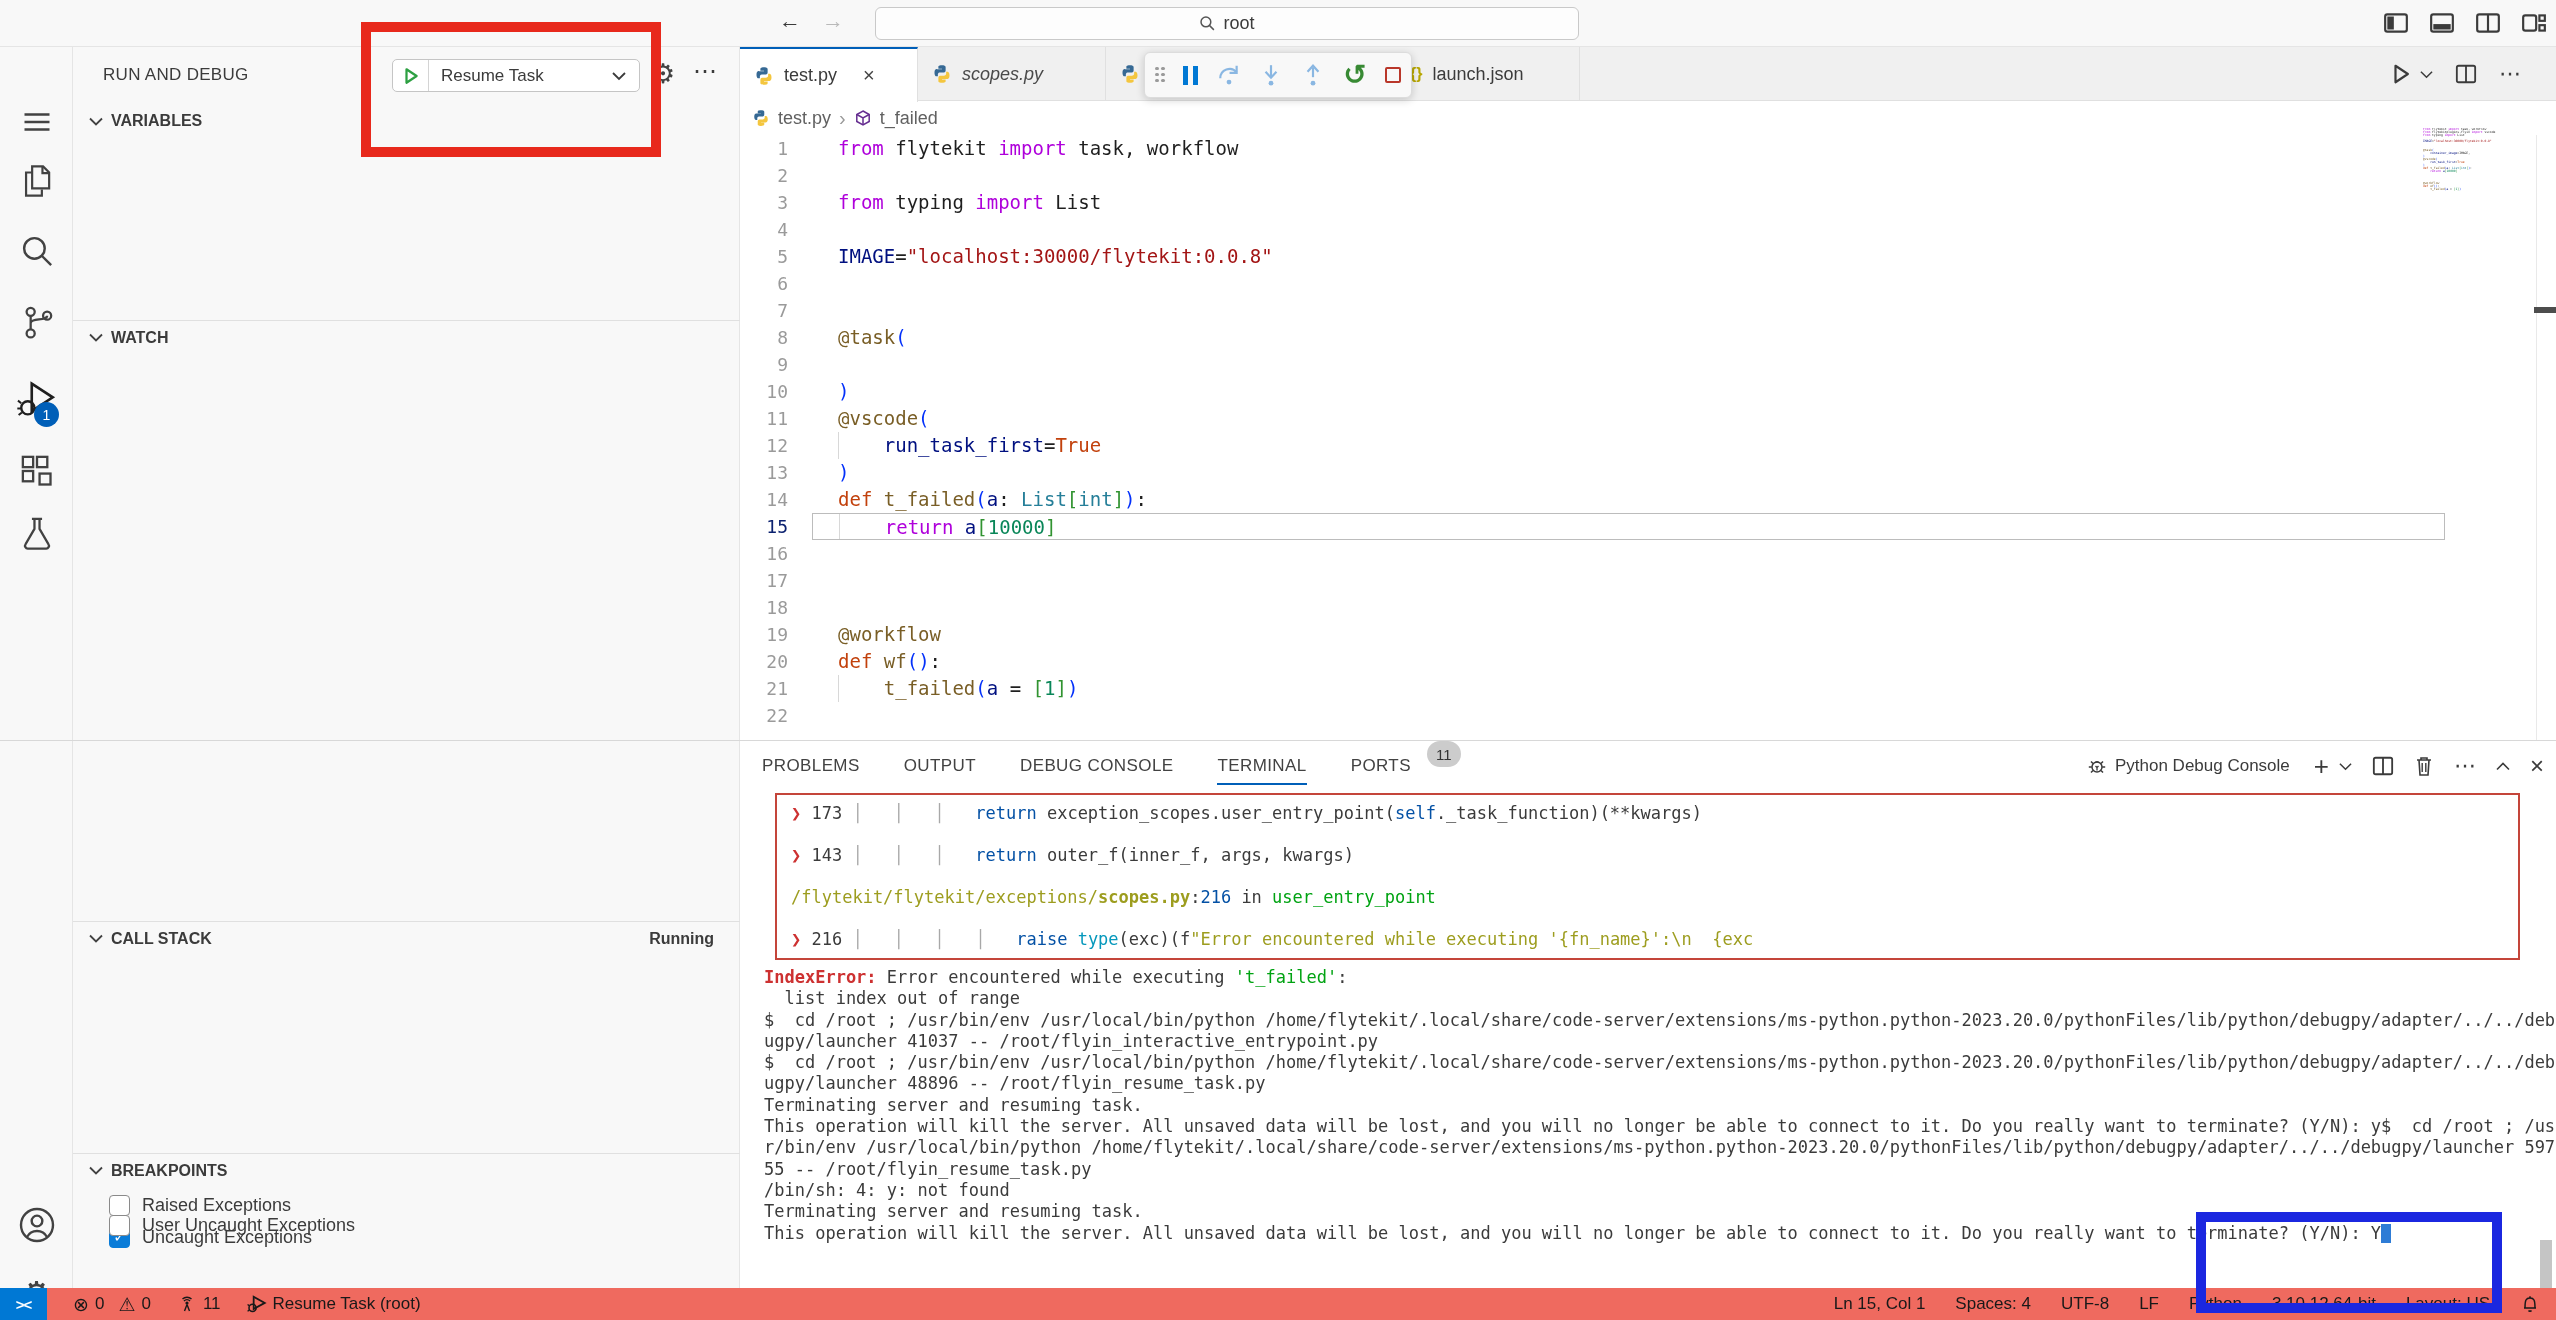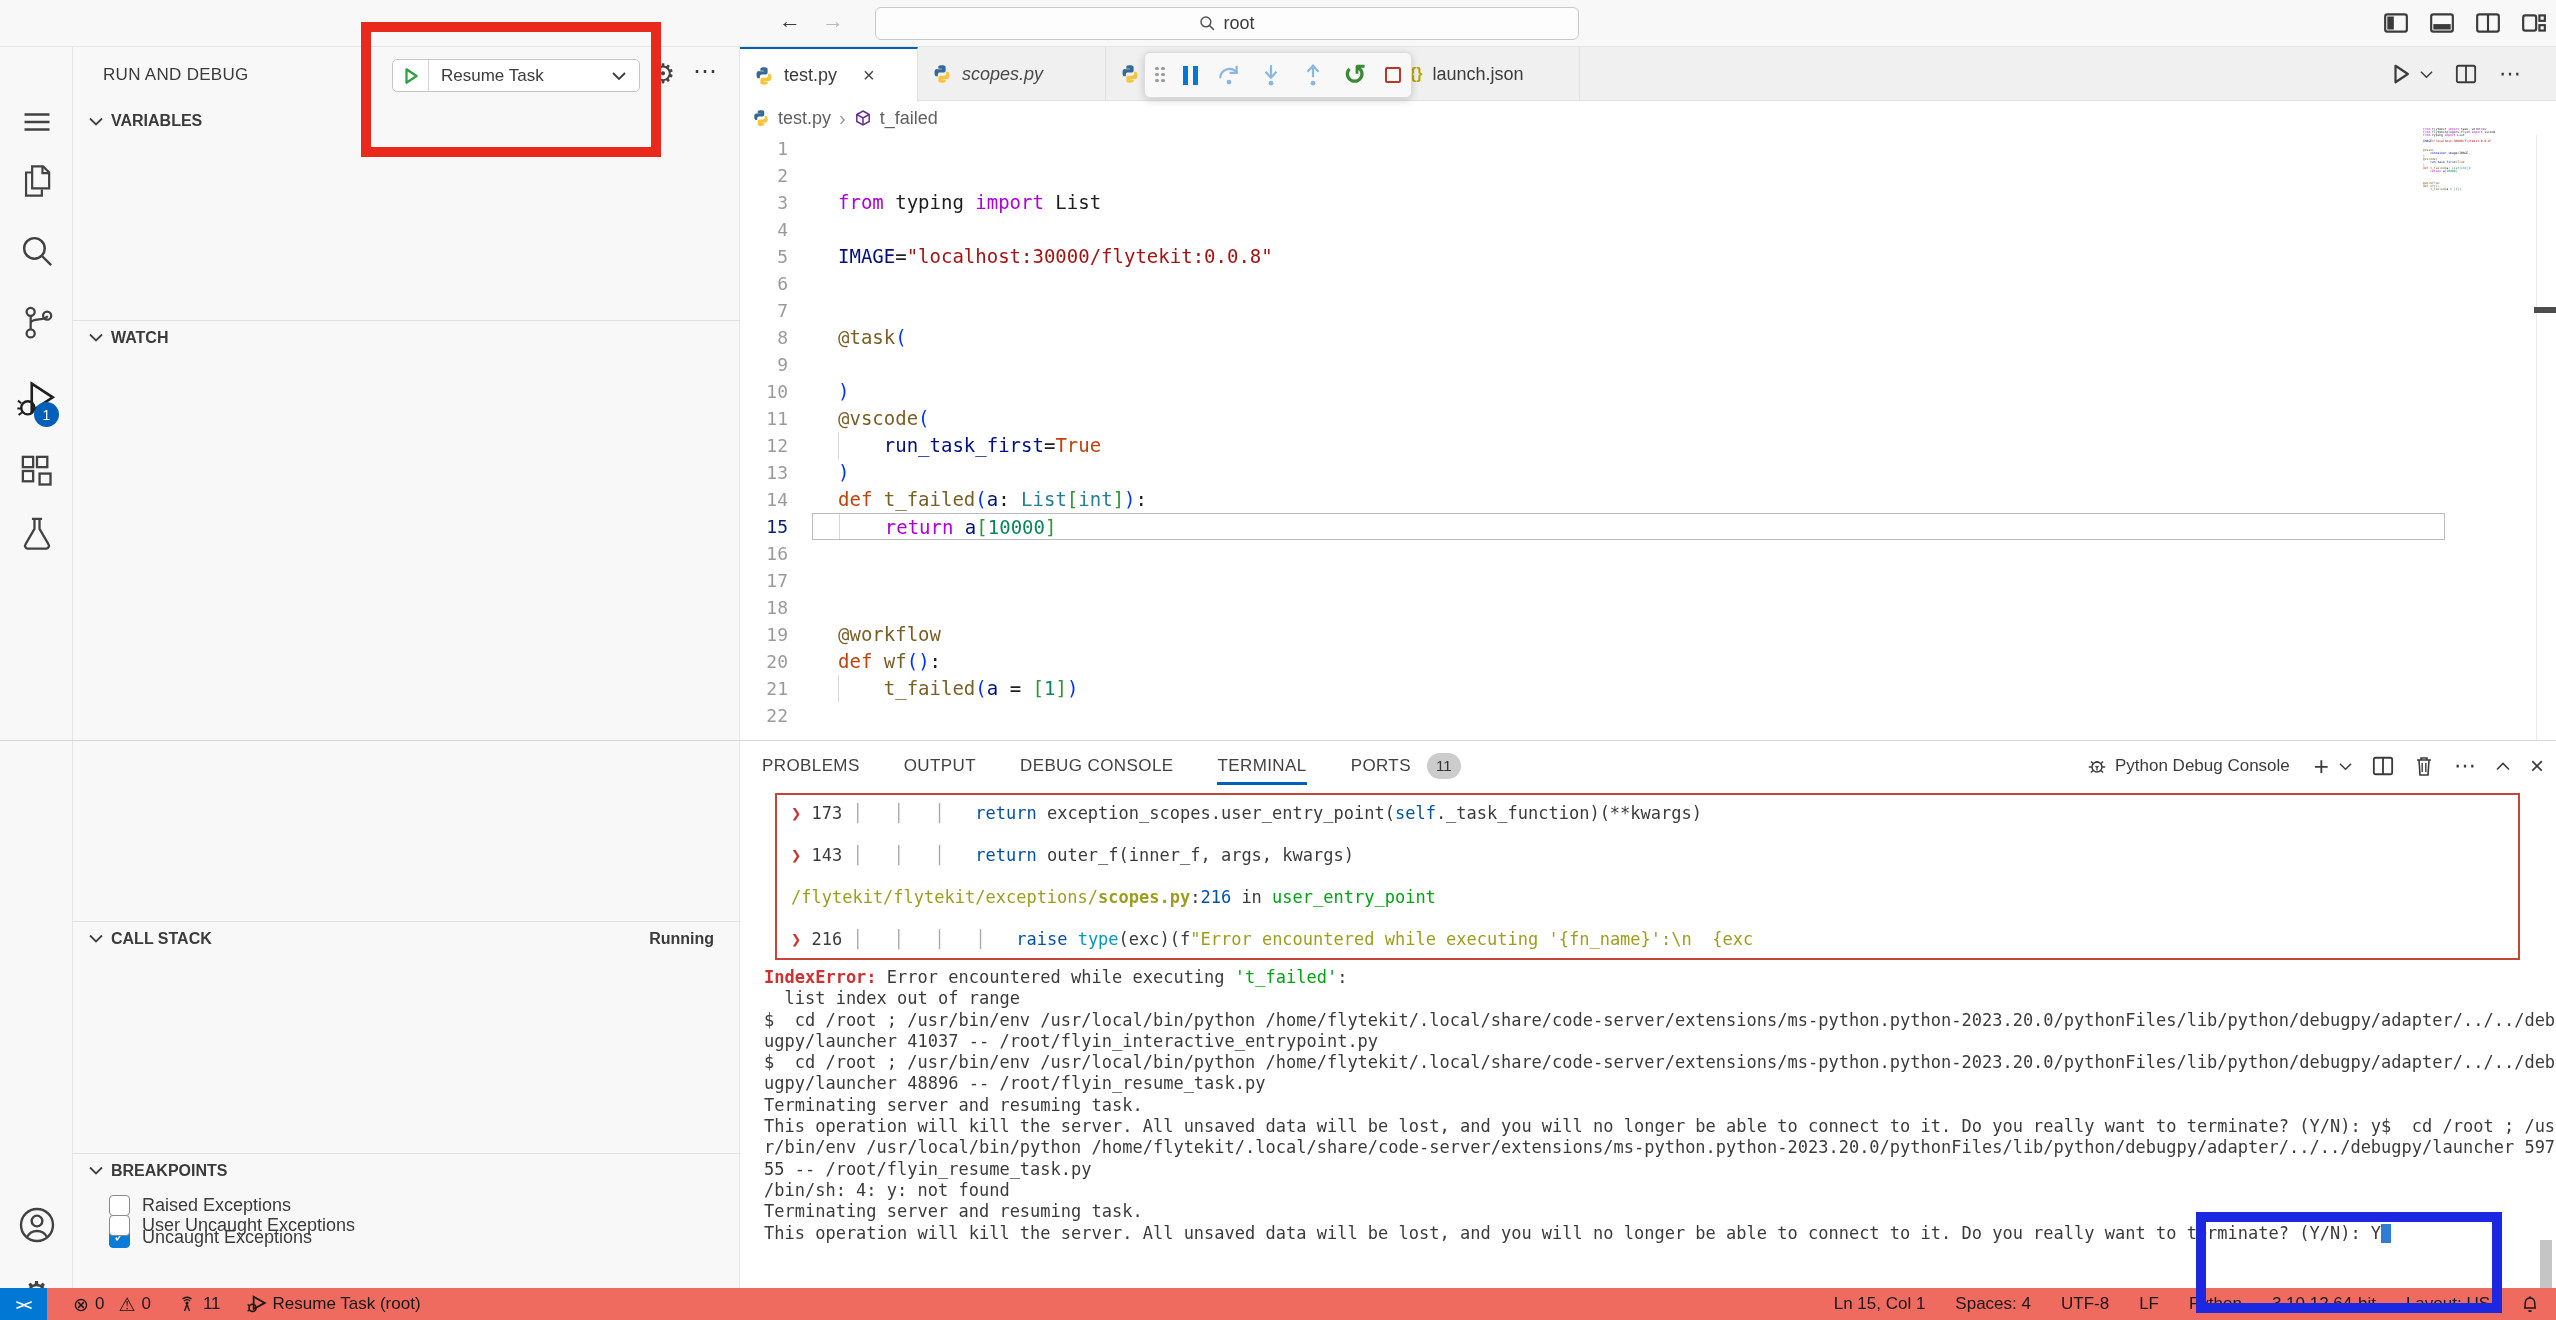--- a/index.html
+++ b/index.html
@@ -77,21 +77,21 @@
   .c-kw{color:#af00db} .c-def{color:#c2410c} .c-fn{color:#795e26} .c-type{color:#267f99}
   .c-num{color:#098658} .c-str{color:#a31515} .c-var{color:#001080} .c-pl{color:#1f1f1f}
   .c-b1{color:#0431fa} .c-b2{color:#319331}
   #minimap { left:2423px; top:128px; width:80px; height:70px; overflow:hidden; }
   .mini-line { height:3px; line-height:3px; font-family:"DejaVu Sans Mono", monospace; font-size:3px; white-space:pre; }
   #ruler-line { left:2536px; top:135px; width:1px; height:605px; background:#e9e9e9; }
   #ruler-mark { left:2534px; top:307px; width:22px; height:6px; background:#4d4d4d; }
 
   
   #panel-head { left:740px; top:740px; width:1816px; height:50px; background:#fff; border-top:1px solid #d8d8d8;
-    display:flex; align-items:center; }
+    display:flex; align-items:flex-start; }
   #panel-head-border { left:0px; top:740px; width:740px; height:1px; background:#d8d8d8; }
   .ptab { position:relative; height:50px; display:flex; align-items:center; margin:0 22px; font-size:17px;
     color:#424242; letter-spacing:0.4px; }
   .ptab.active::after { content:''; position:absolute; left:0; right:0; bottom:6px; height:2.5px; background:#005fb8; }
   #ports-badge { background:#ccc; color:#333; min-width:34px; height:26px; border-radius:13px; font-size:15px;
     display:flex; align-items:center; justify-content:center; margin-left:-6px; }
   #panel-right { position:absolute; right:12px; top:0; height:50px; display:flex; align-items:center; gap:20px; color:#3b3b3b; }
   #panel-right .console-label { font-size:17px; color:#3b3b3b; margin-right:4px; display:flex; align-items:center; gap:8px;}
   .plus-glyph { font-size:26px; font-weight:400; }
   .x-glyph { font-size:24px; }
@@ -370,20 +370,21 @@
         <polygon points="9,2 15.2,5.5 15.2,12.5 9,16 2.8,12.5 2.8,5.5" fill="none" stroke="#652d90" stroke-width="1.5"></polygon>
         <path d="M2.8 5.5 L9 9 L15.2 5.5 M9 9 V16" fill="none" stroke="#652d90" stroke-width="1.5"></path>
       </svg>
     <span>t_failed</span>
   </div>
 
   <div id="code" class="abs">
     <div id="code-lines">
         <div class="code-line">
           <span class="ln">1</span>
+          <span class="code-body"><span class="c-kw">from</span><span class="c-pl"> flytekit </span><span class="c-kw">import</span><span class="c-pl"> task, workflow</span></span>
         </div>
         <div class="code-line">
           <span class="ln">2</span>
         </div>
         <div class="code-line">
           <span class="ln">3</span>
           <span class="code-body"><span class="c-kw">from</span><span class="c-pl"> typing </span><span class="c-kw">import</span><span class="c-pl"> List</span></span>
         </div>
         <div class="code-line">
           <span class="ln">4</span>

